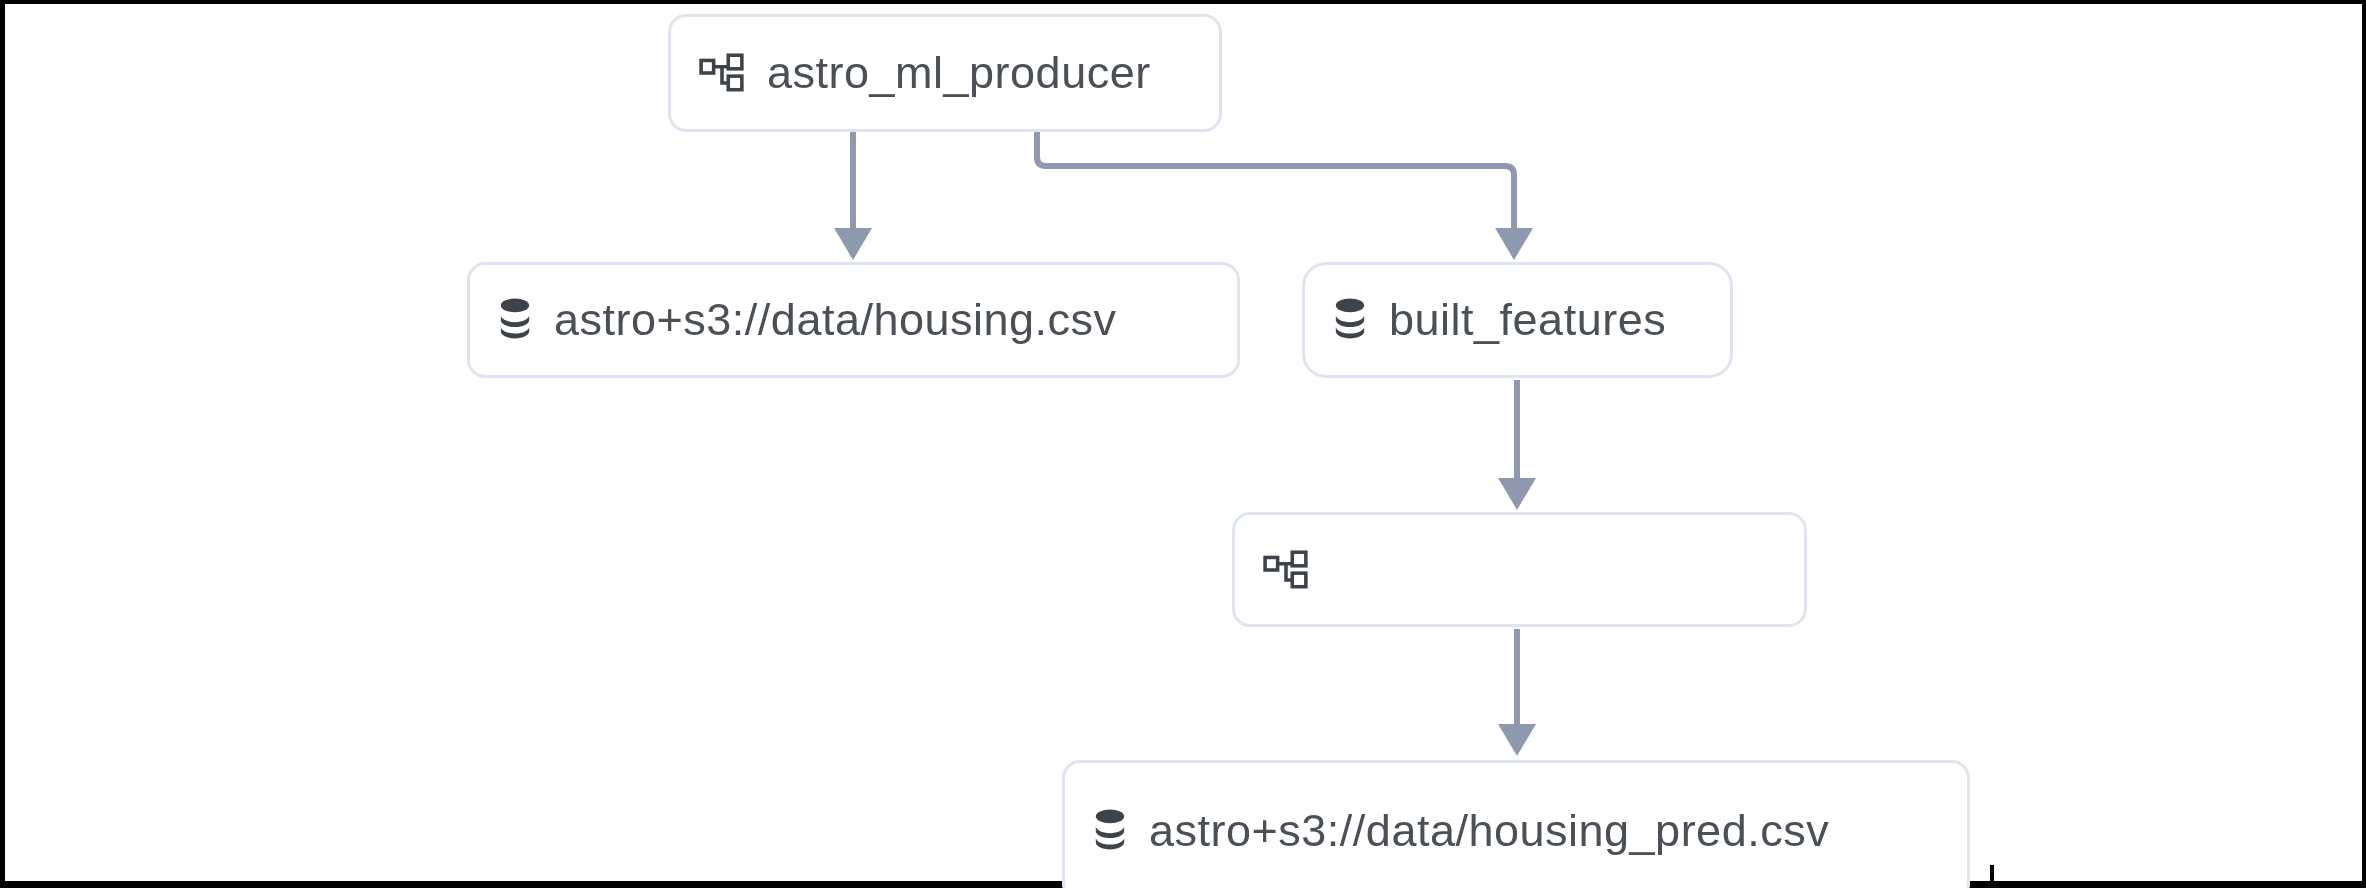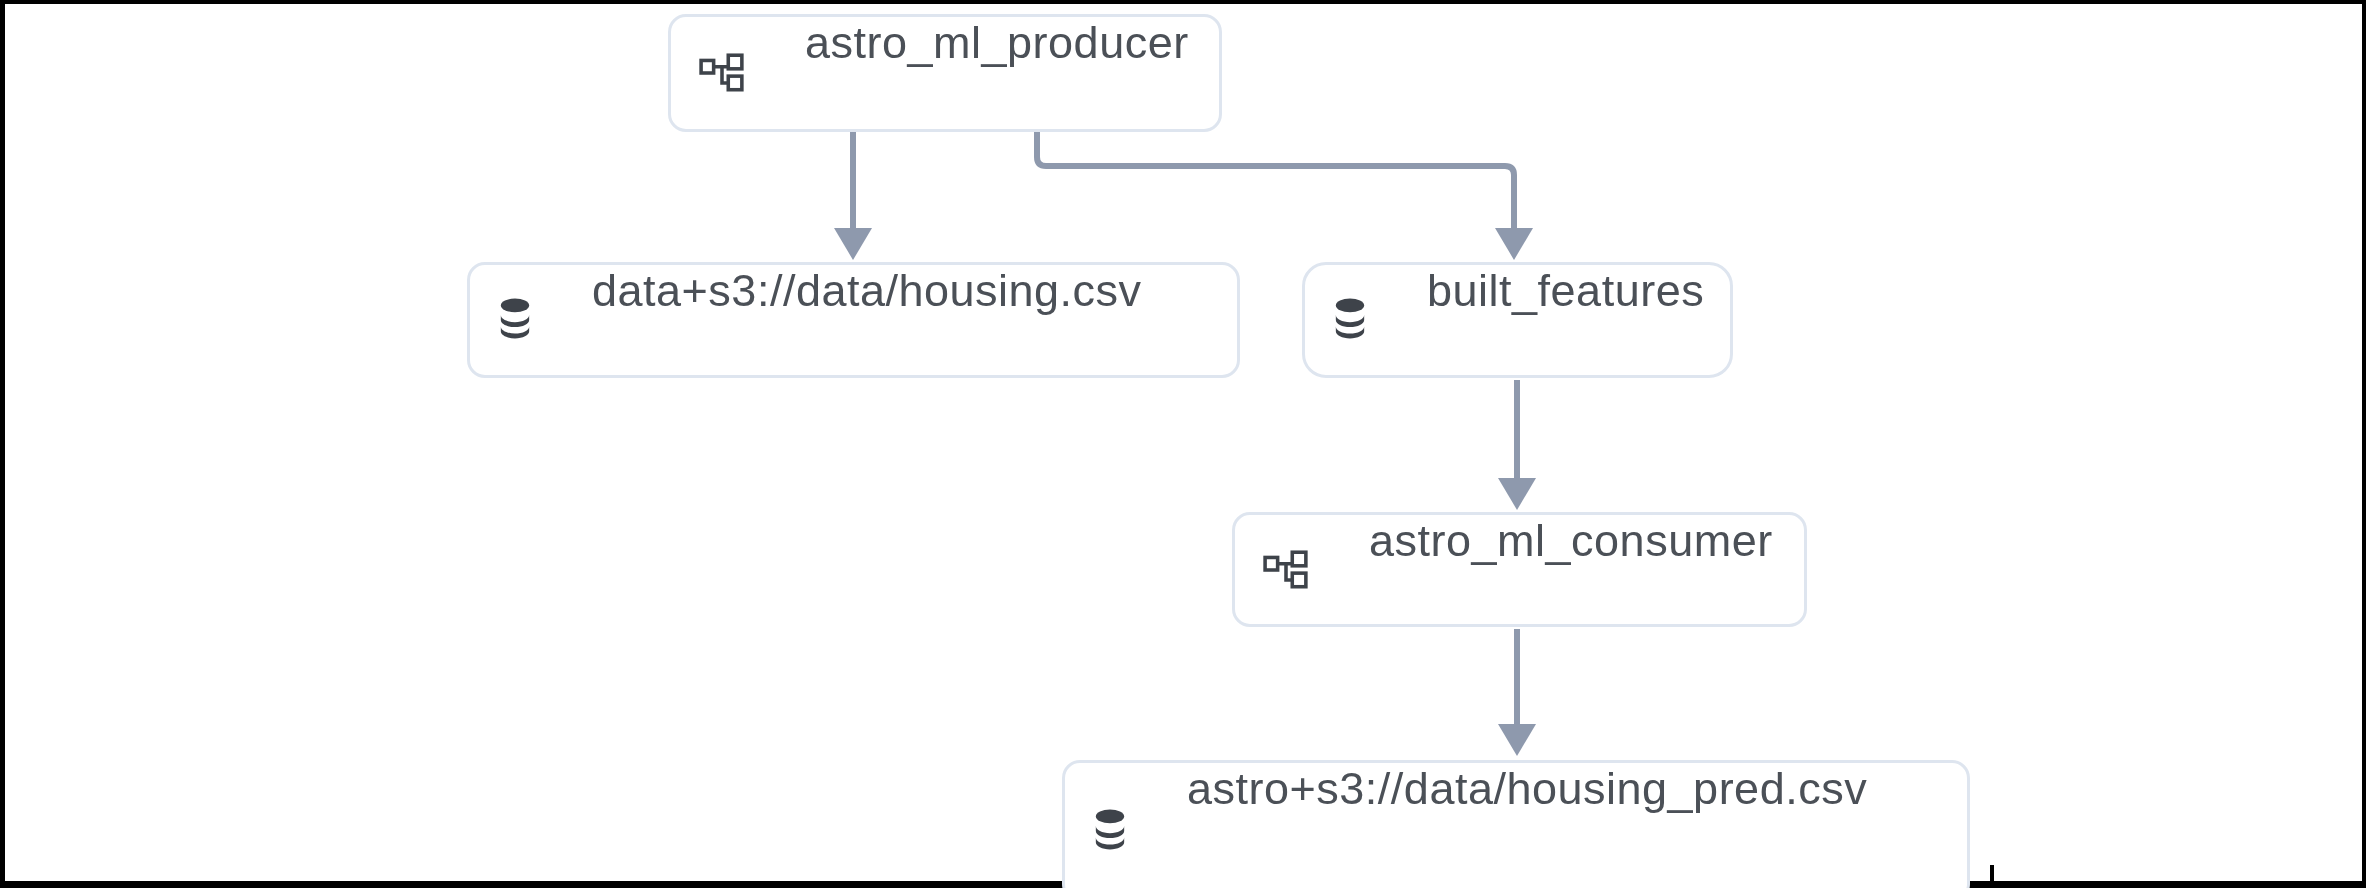--- a/index.html
+++ b/index.html
@@ -40,22 +40,23 @@
     fill:#8e99ad;
     stroke:none;
   }
   .node{
     position:absolute;
     box-sizing:border-box;
     background:#ffffff;
     border:3px solid #dee5ef;
     border-radius:18px;
     display:flex;
+    align-items:center;
     padding-left:28px;
-    gap:60px;
+    gap:22px;
     cursor:pointer;
   }
   .node .icon{
     flex:0 0 auto;
     display:flex;
     align-items:center;
   }
   .node .label{
     font-size:45px;
     color:#4b5057;
@@ -122,21 +123,21 @@
     </div>
 
     <div class="node" id="node-housing">
       <span class="icon">
         <svg width="34" height="44" viewBox="0 0 24 31">
           <ellipse class="db-glyph" cx="12" cy="5.2" rx="10" ry="4.8"></ellipse>
           <path class="db-glyph" d="M2 12 C2 14.8 6.5 17 12 17 C17.5 17 22 14.8 22 12 L22 15.5 C22 18.3 17.5 20.5 12 20.5 C6.5 20.5 2 18.3 2 15.5 Z"></path>
           <path class="db-glyph" d="M2 20 C2 22.8 6.5 25 12 25 C17.5 25 22 22.8 22 20 L22 23.5 C22 26.3 17.5 28.5 12 28.5 C6.5 28.5 2 26.3 2 23.5 Z"></path>
         </svg>
       </span>
-      <span class="label">data+s3://data/housing.csv</span>
+      <span class="label">astro+s3://data/housing.csv</span>
     </div>
 
     <div class="node" id="node-built">
       <span class="icon">
         <svg width="34" height="44" viewBox="0 0 24 31">
           <ellipse class="db-glyph" cx="12" cy="5.2" rx="10" ry="4.8"></ellipse>
           <path class="db-glyph" d="M2 12 C2 14.8 6.5 17 12 17 C17.5 17 22 14.8 22 12 L22 15.5 C22 18.3 17.5 20.5 12 20.5 C6.5 20.5 2 18.3 2 15.5 Z"></path>
           <path class="db-glyph" d="M2 20 C2 22.8 6.5 25 12 25 C17.5 25 22 22.8 22 20 L22 23.5 C22 26.3 17.5 28.5 12 28.5 C6.5 28.5 2 26.3 2 23.5 Z"></path>
         </svg>
       </span>
@@ -145,21 +146,20 @@
 
     <div class="node" id="node-consumer">
       <span class="icon">
         <svg width="46" height="42" viewBox="0 0 22 20">
           <rect class="dag-glyph" x="1" y="4" width="6" height="6"></rect>
           <rect class="dag-glyph" x="14" y="1.5" width="6.5" height="6.5"></rect>
           <rect class="dag-glyph" x="14" y="11.5" width="6.5" height="6.5"></rect>
           <path class="dag-glyph" d="M7 7 H14 M11 7 V14.75 H14"></path>
         </svg>
       </span>
-      <span class="label">astro_ml_consumer</span>
     </div>
 
     <div class="node" id="node-pred">
       <span class="icon">
         <svg width="34" height="44" viewBox="0 0 24 31">
           <ellipse class="db-glyph" cx="12" cy="5.2" rx="10" ry="4.8"></ellipse>
           <path class="db-glyph" d="M2 12 C2 14.8 6.5 17 12 17 C17.5 17 22 14.8 22 12 L22 15.5 C22 18.3 17.5 20.5 12 20.5 C6.5 20.5 2 18.3 2 15.5 Z"></path>
           <path class="db-glyph" d="M2 20 C2 22.8 6.5 25 12 25 C17.5 25 22 22.8 22 20 L22 23.5 C22 26.3 17.5 28.5 12 28.5 C6.5 28.5 2 26.3 2 23.5 Z"></path>
         </svg>
       </span>

